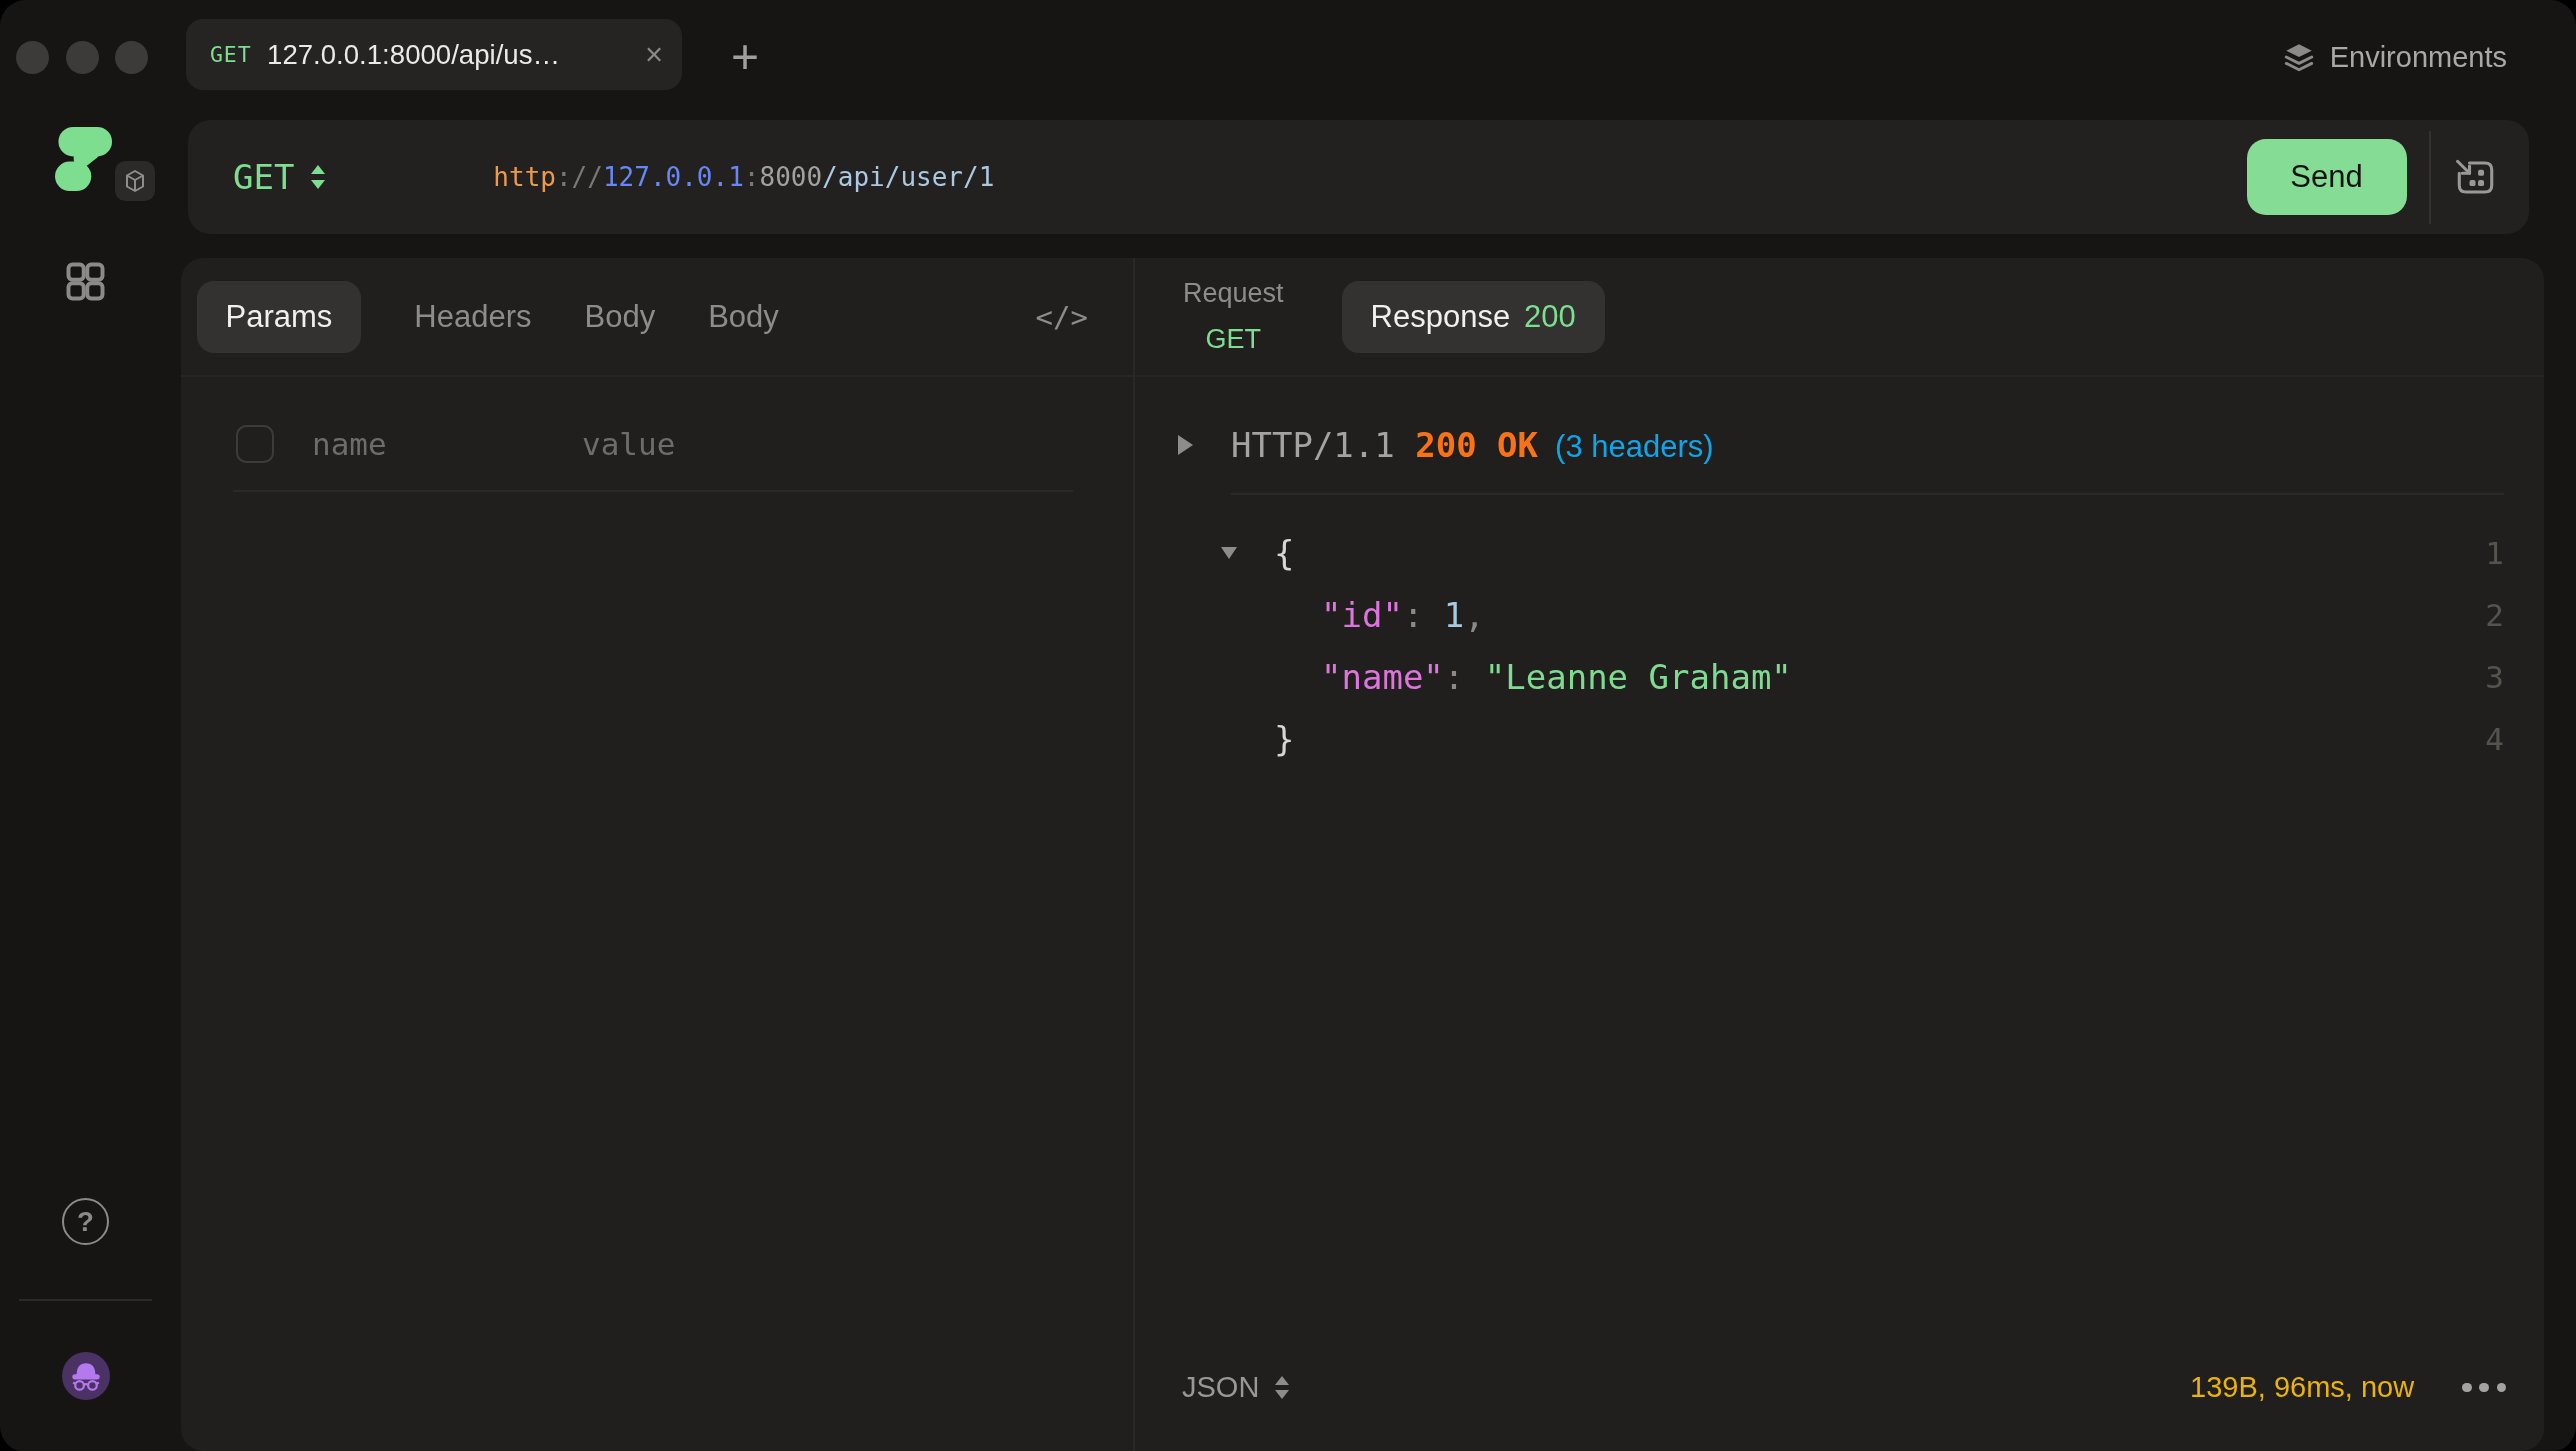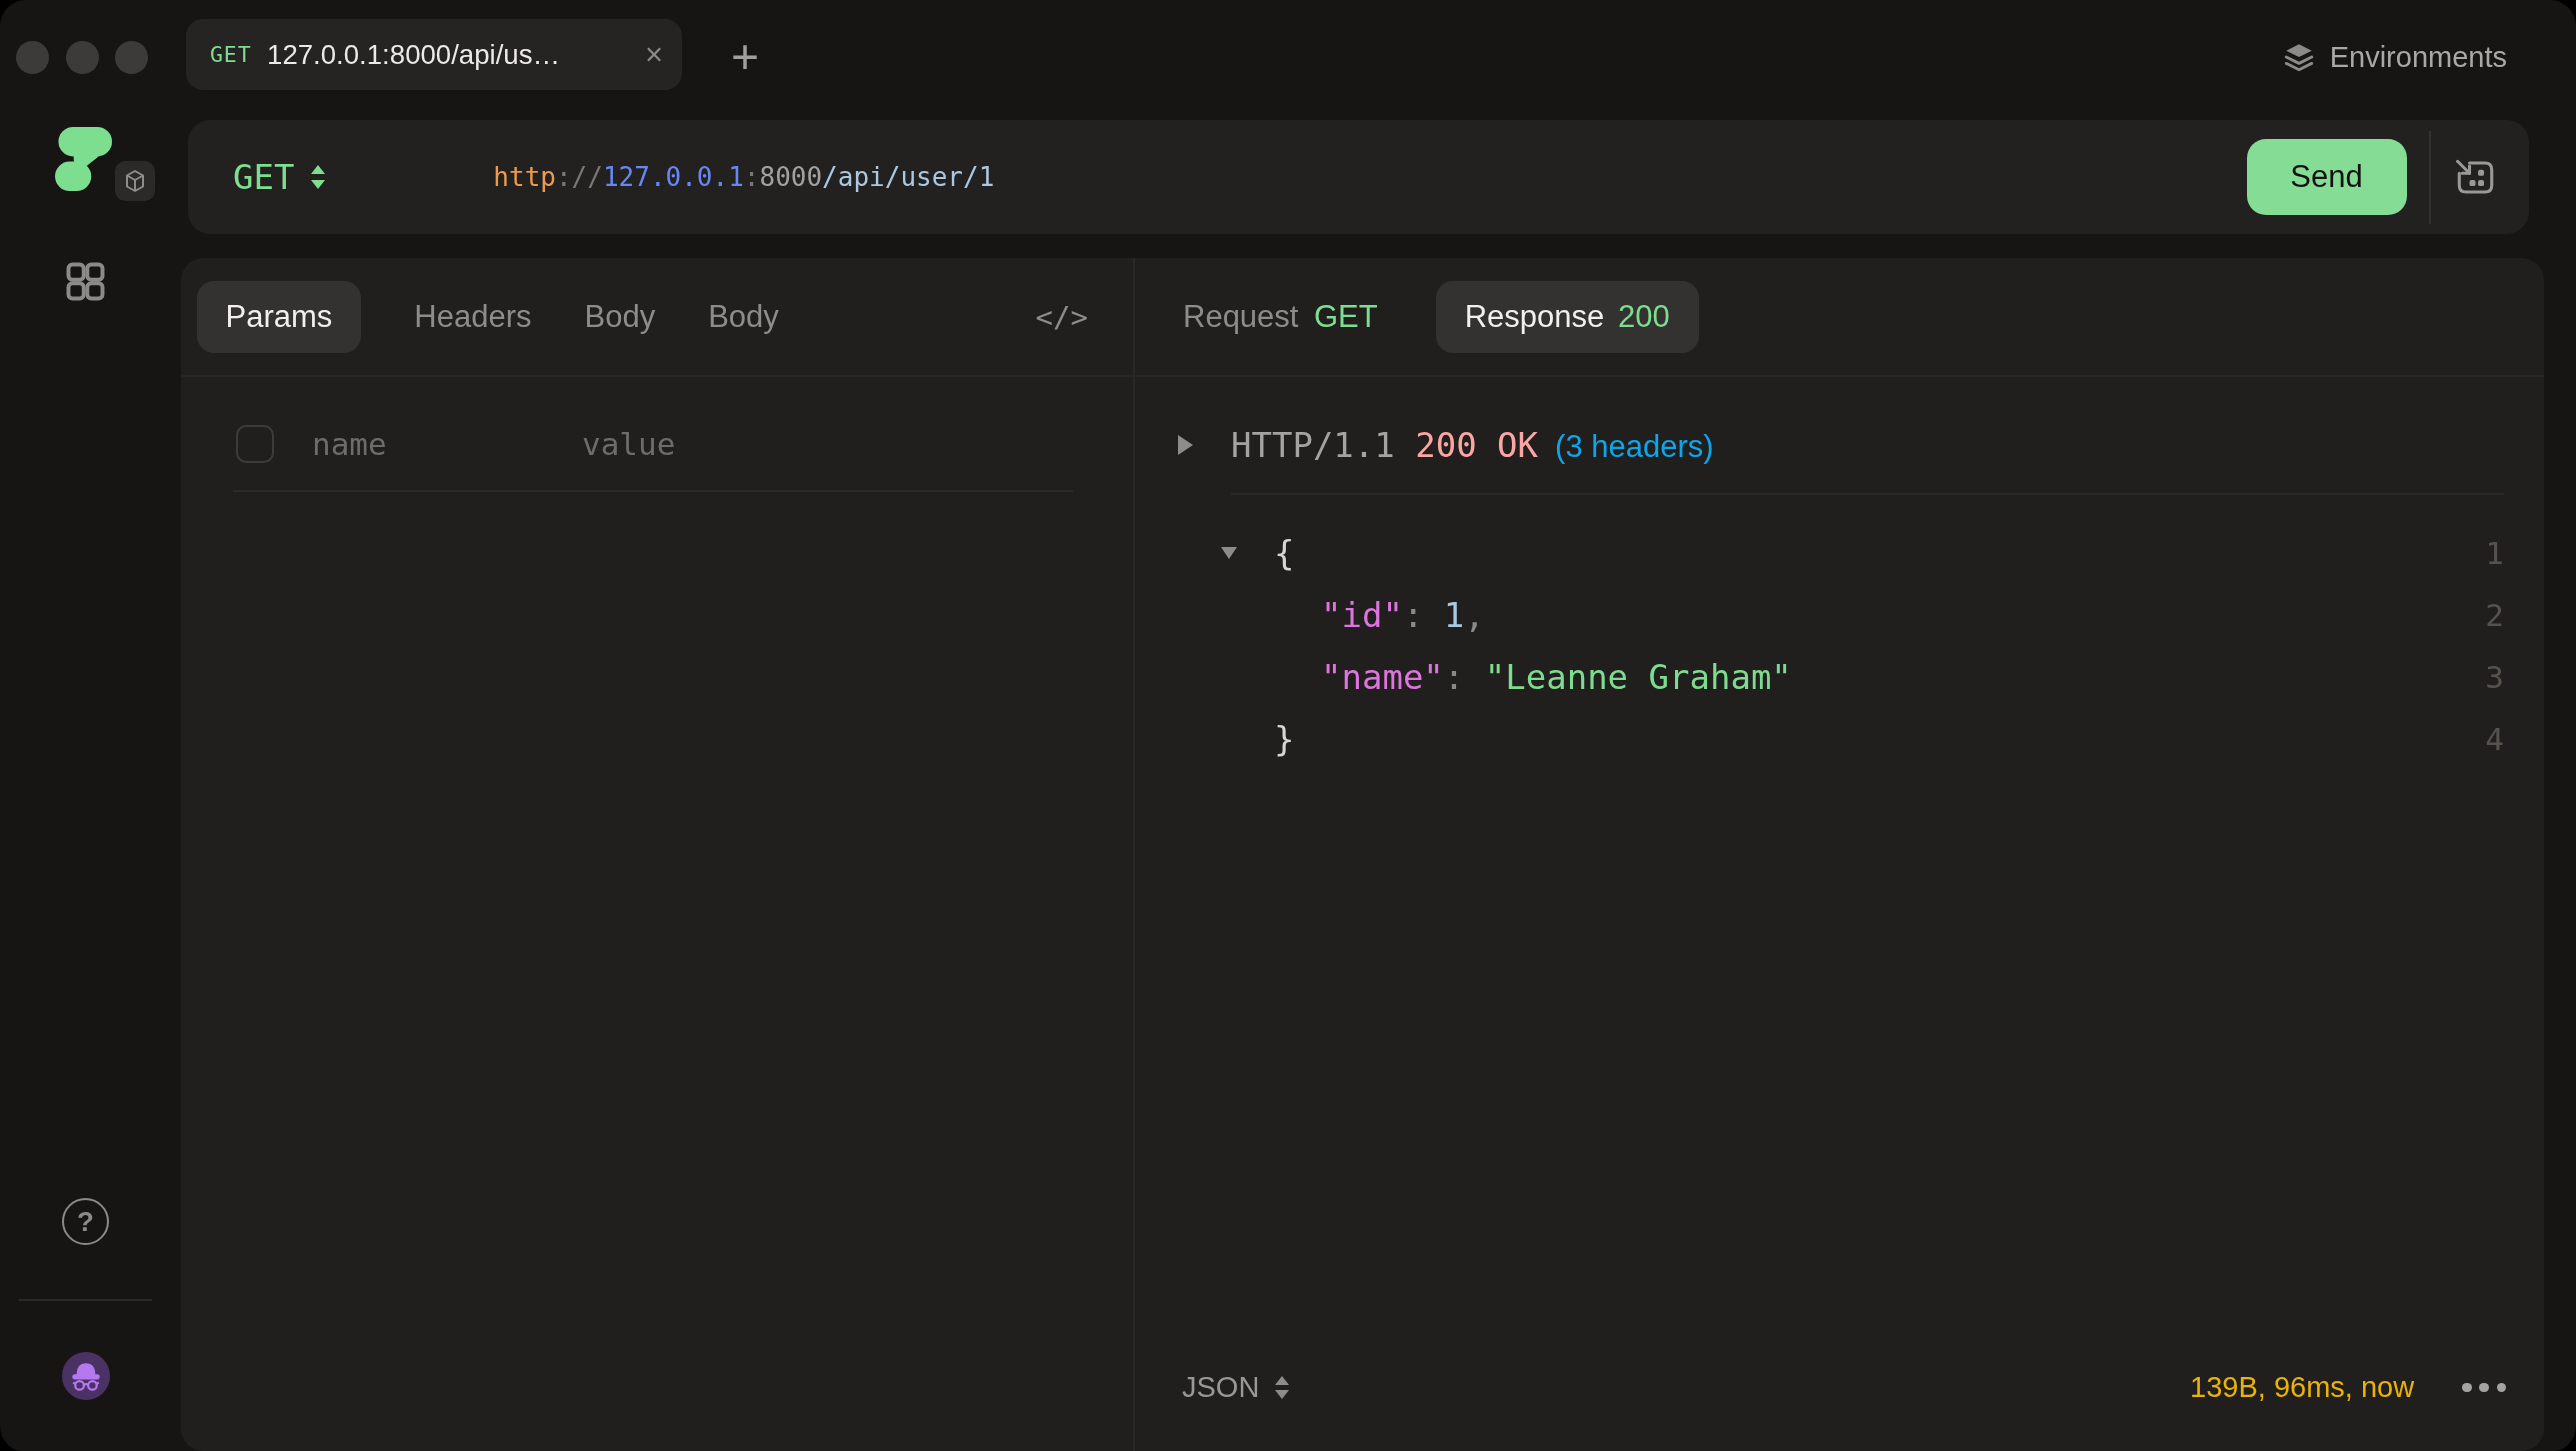--- a/index.html
+++ b/index.html
@@ -89,31 +89,31 @@
   .param-input { position:absolute; height:41px; background:transparent; border:none; outline:none;
     font-family:"DejaVu Sans Mono",monospace; font-size:31px; color:#cfcdcb; }
   .param-input::placeholder { color:#6e6c6a; opacity:1; }
   .param-name { left:131px; width:250px; }
   .param-value { left:401px; width:482px; }
   .param-sep { position:absolute; left:52px; top:232px; width:840px; height:1.7px; background:#2c2a28; }
 
   .pane-right { position:absolute; left:954px; top:0; right:0; bottom:0; }
   .resp-tabs { position:absolute; left:0; top:0; width:100%; height:117px;
     display:flex; align-items:center; padding-left:48px; }
-  .req-label { display:flex; align-items:flex-end; gap:15.5px; font-size:31px; color:#8e8c8a; }
+  .req-label { display:flex; align-items:center; gap:15.5px; font-size:27px; color:#8e8c8a;flex-direction:column; }
   .req-label .m { color:#7dde90; }
   .resp-pill { margin-left:58px; }
   .resp-pill .s { color:#7dde90; }
 
   .status-row { position:absolute; left:0; top:164px; width:100%; height:45px; display:flex; align-items:center; }
   .tri-right { position:absolute; left:43px; width:0; height:0;
     border-top:10.3px solid transparent; border-bottom:10.3px solid transparent; border-left:15.5px solid #8e8c8a; }
   .status-text { position:absolute; left:96px; white-space:pre; font-family:"DejaVu Sans Mono",monospace;
     font-size:34px; color:#a5a3a1; display:flex; align-items:baseline; }
-  .status-text .ok { color:#fca5a5; font-weight:400; }
+  .status-text .ok { color:#f97316; font-weight:700; }
   .status-text .note { font-family:"Liberation Sans",sans-serif; font-size:31px; color:#0ea5e9; margin-left:17px; }
   .status-sep { position:absolute; left:96px; top:235px; width:1273px; height:1.7px; background:#2c2a28; }
 
   .json-body { position:absolute; left:0; top:264px; right:0; }
   .json-line { position:relative; height:62px; display:flex; align-items:center; }
   .json-line .fold { position:absolute; left:86px; top:50%; margin-top:-6px; width:0; height:0;
     border-left:8.6px solid transparent; border-right:8.6px solid transparent; border-top:12px solid #8e8c8a; }
   .json-line .code { margin-left:139px; font-family:"DejaVu Sans Mono",monospace; font-size:34px; white-space:pre; }
   .json-line .code.indent { margin-left:186px; }
   .json-line .lnum { position:absolute; right:40px; font-family:"DejaVu Sans Mono",monospace; font-size:31px; color:#56534e; }

